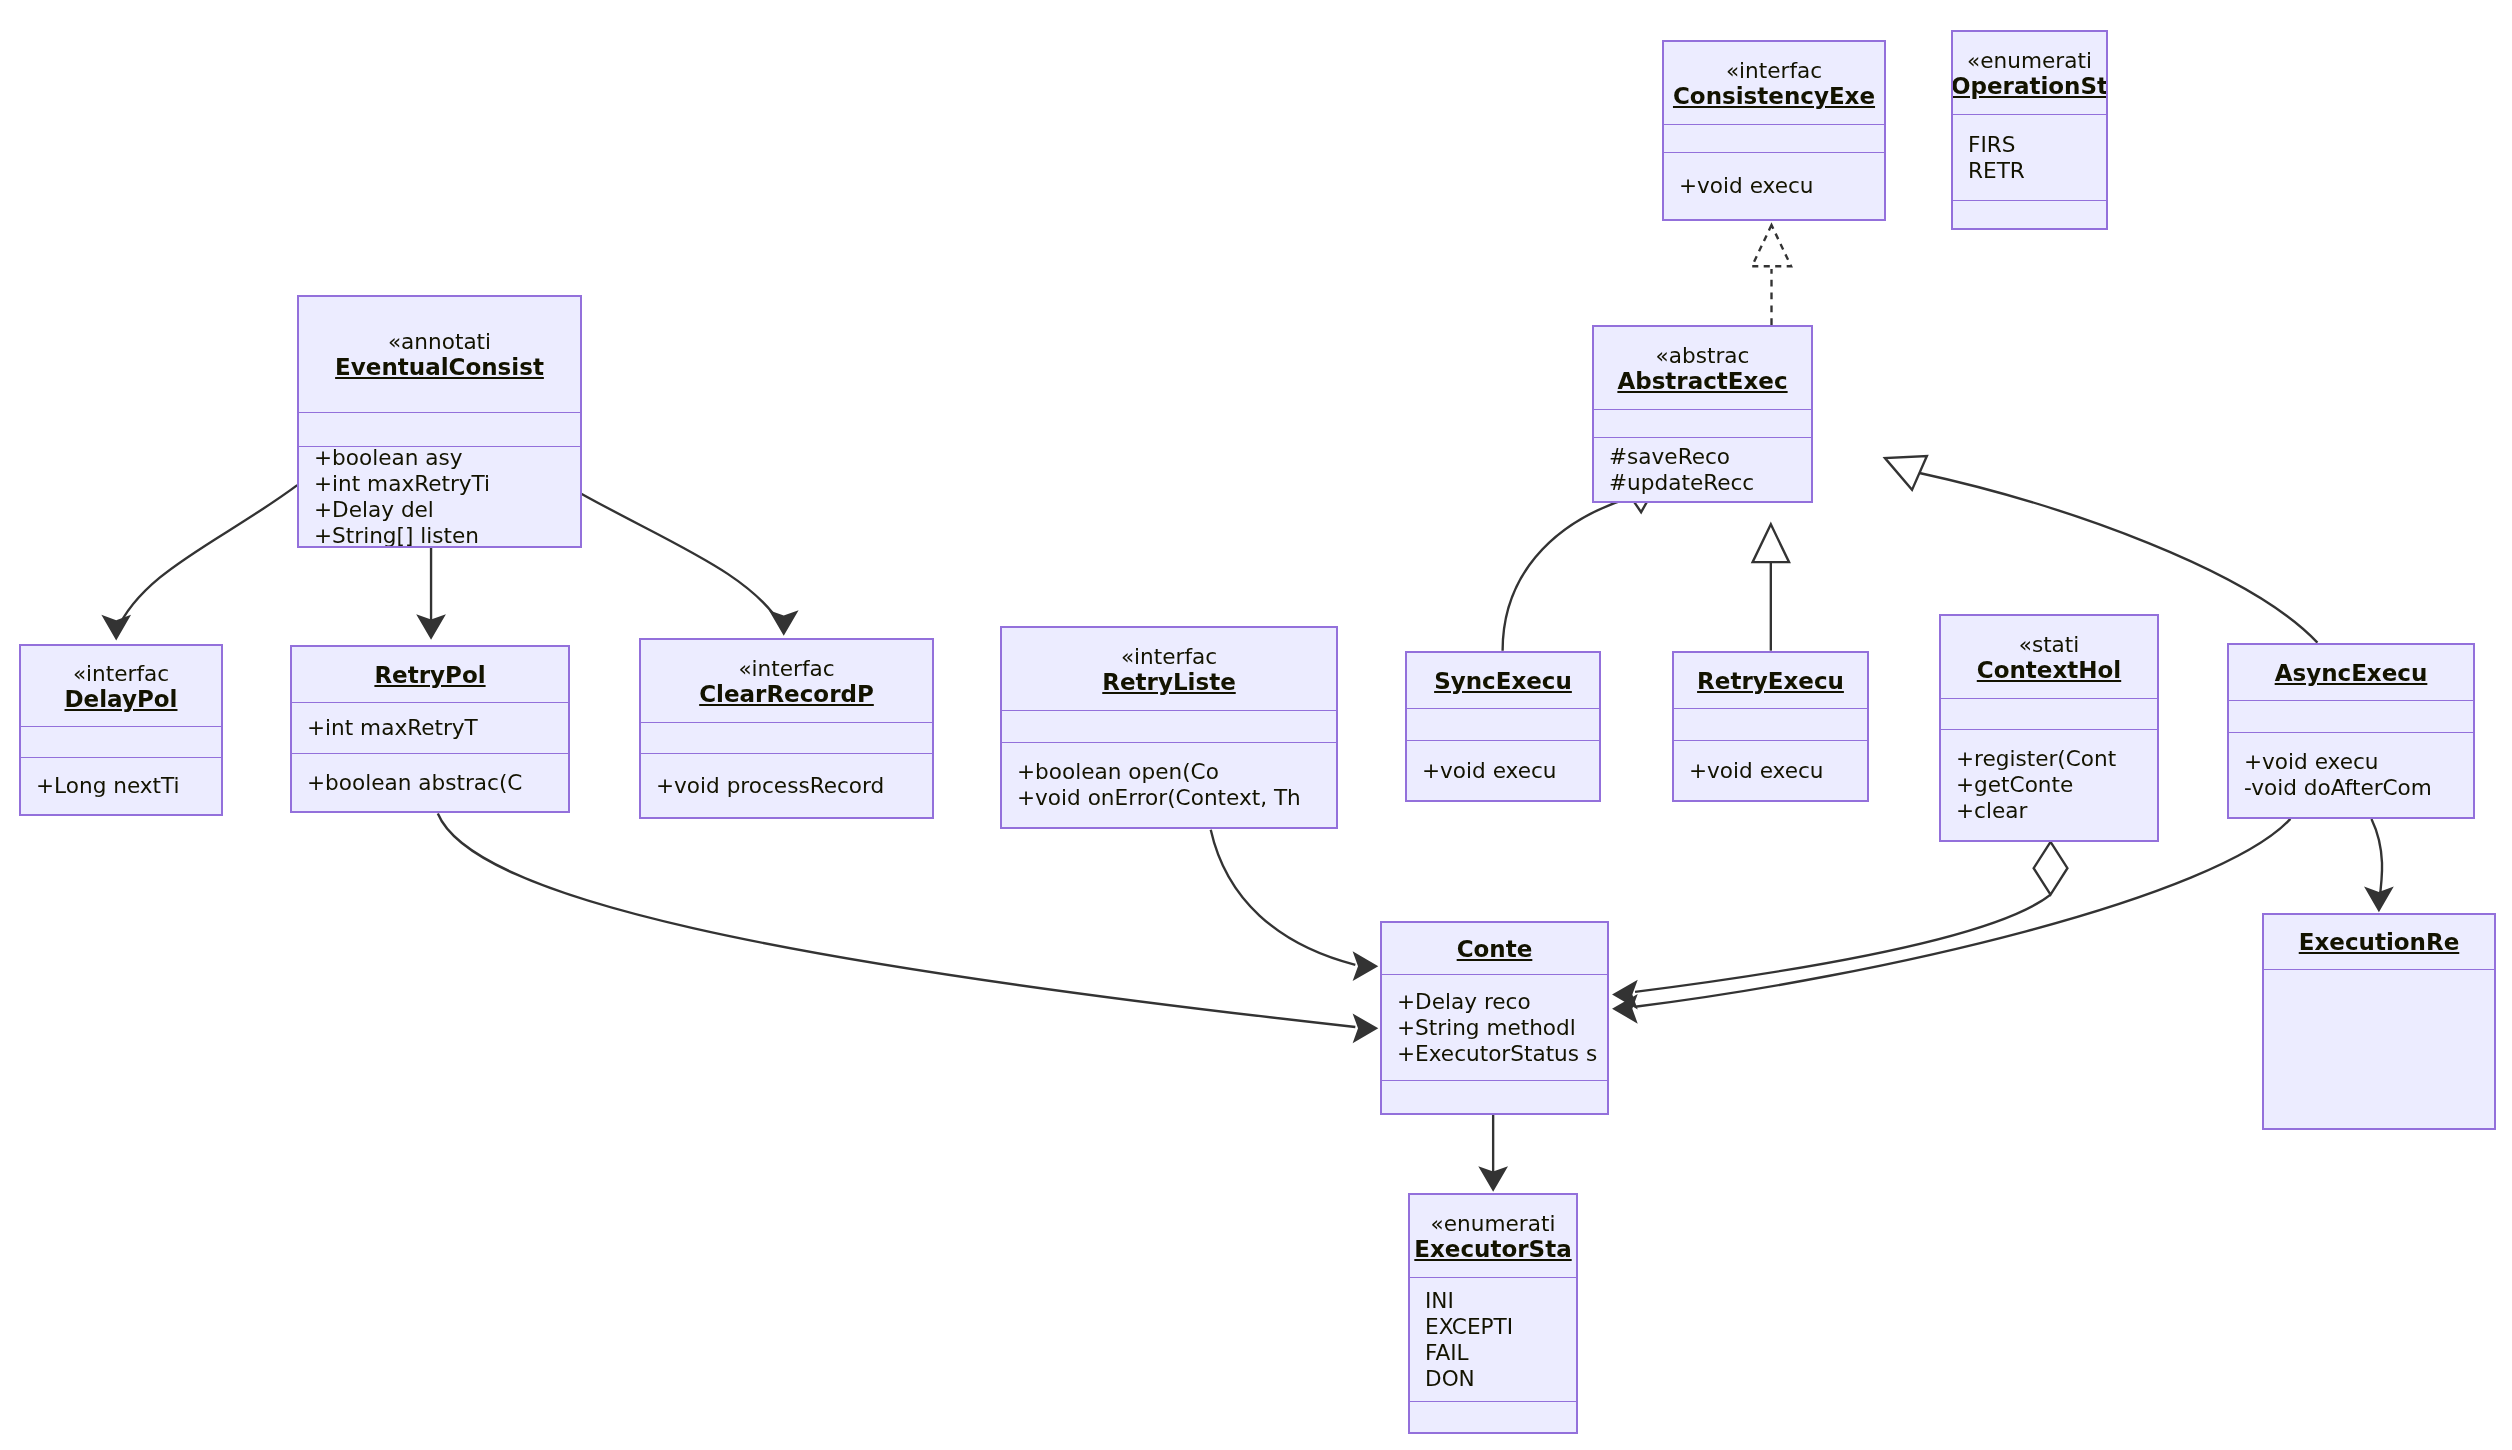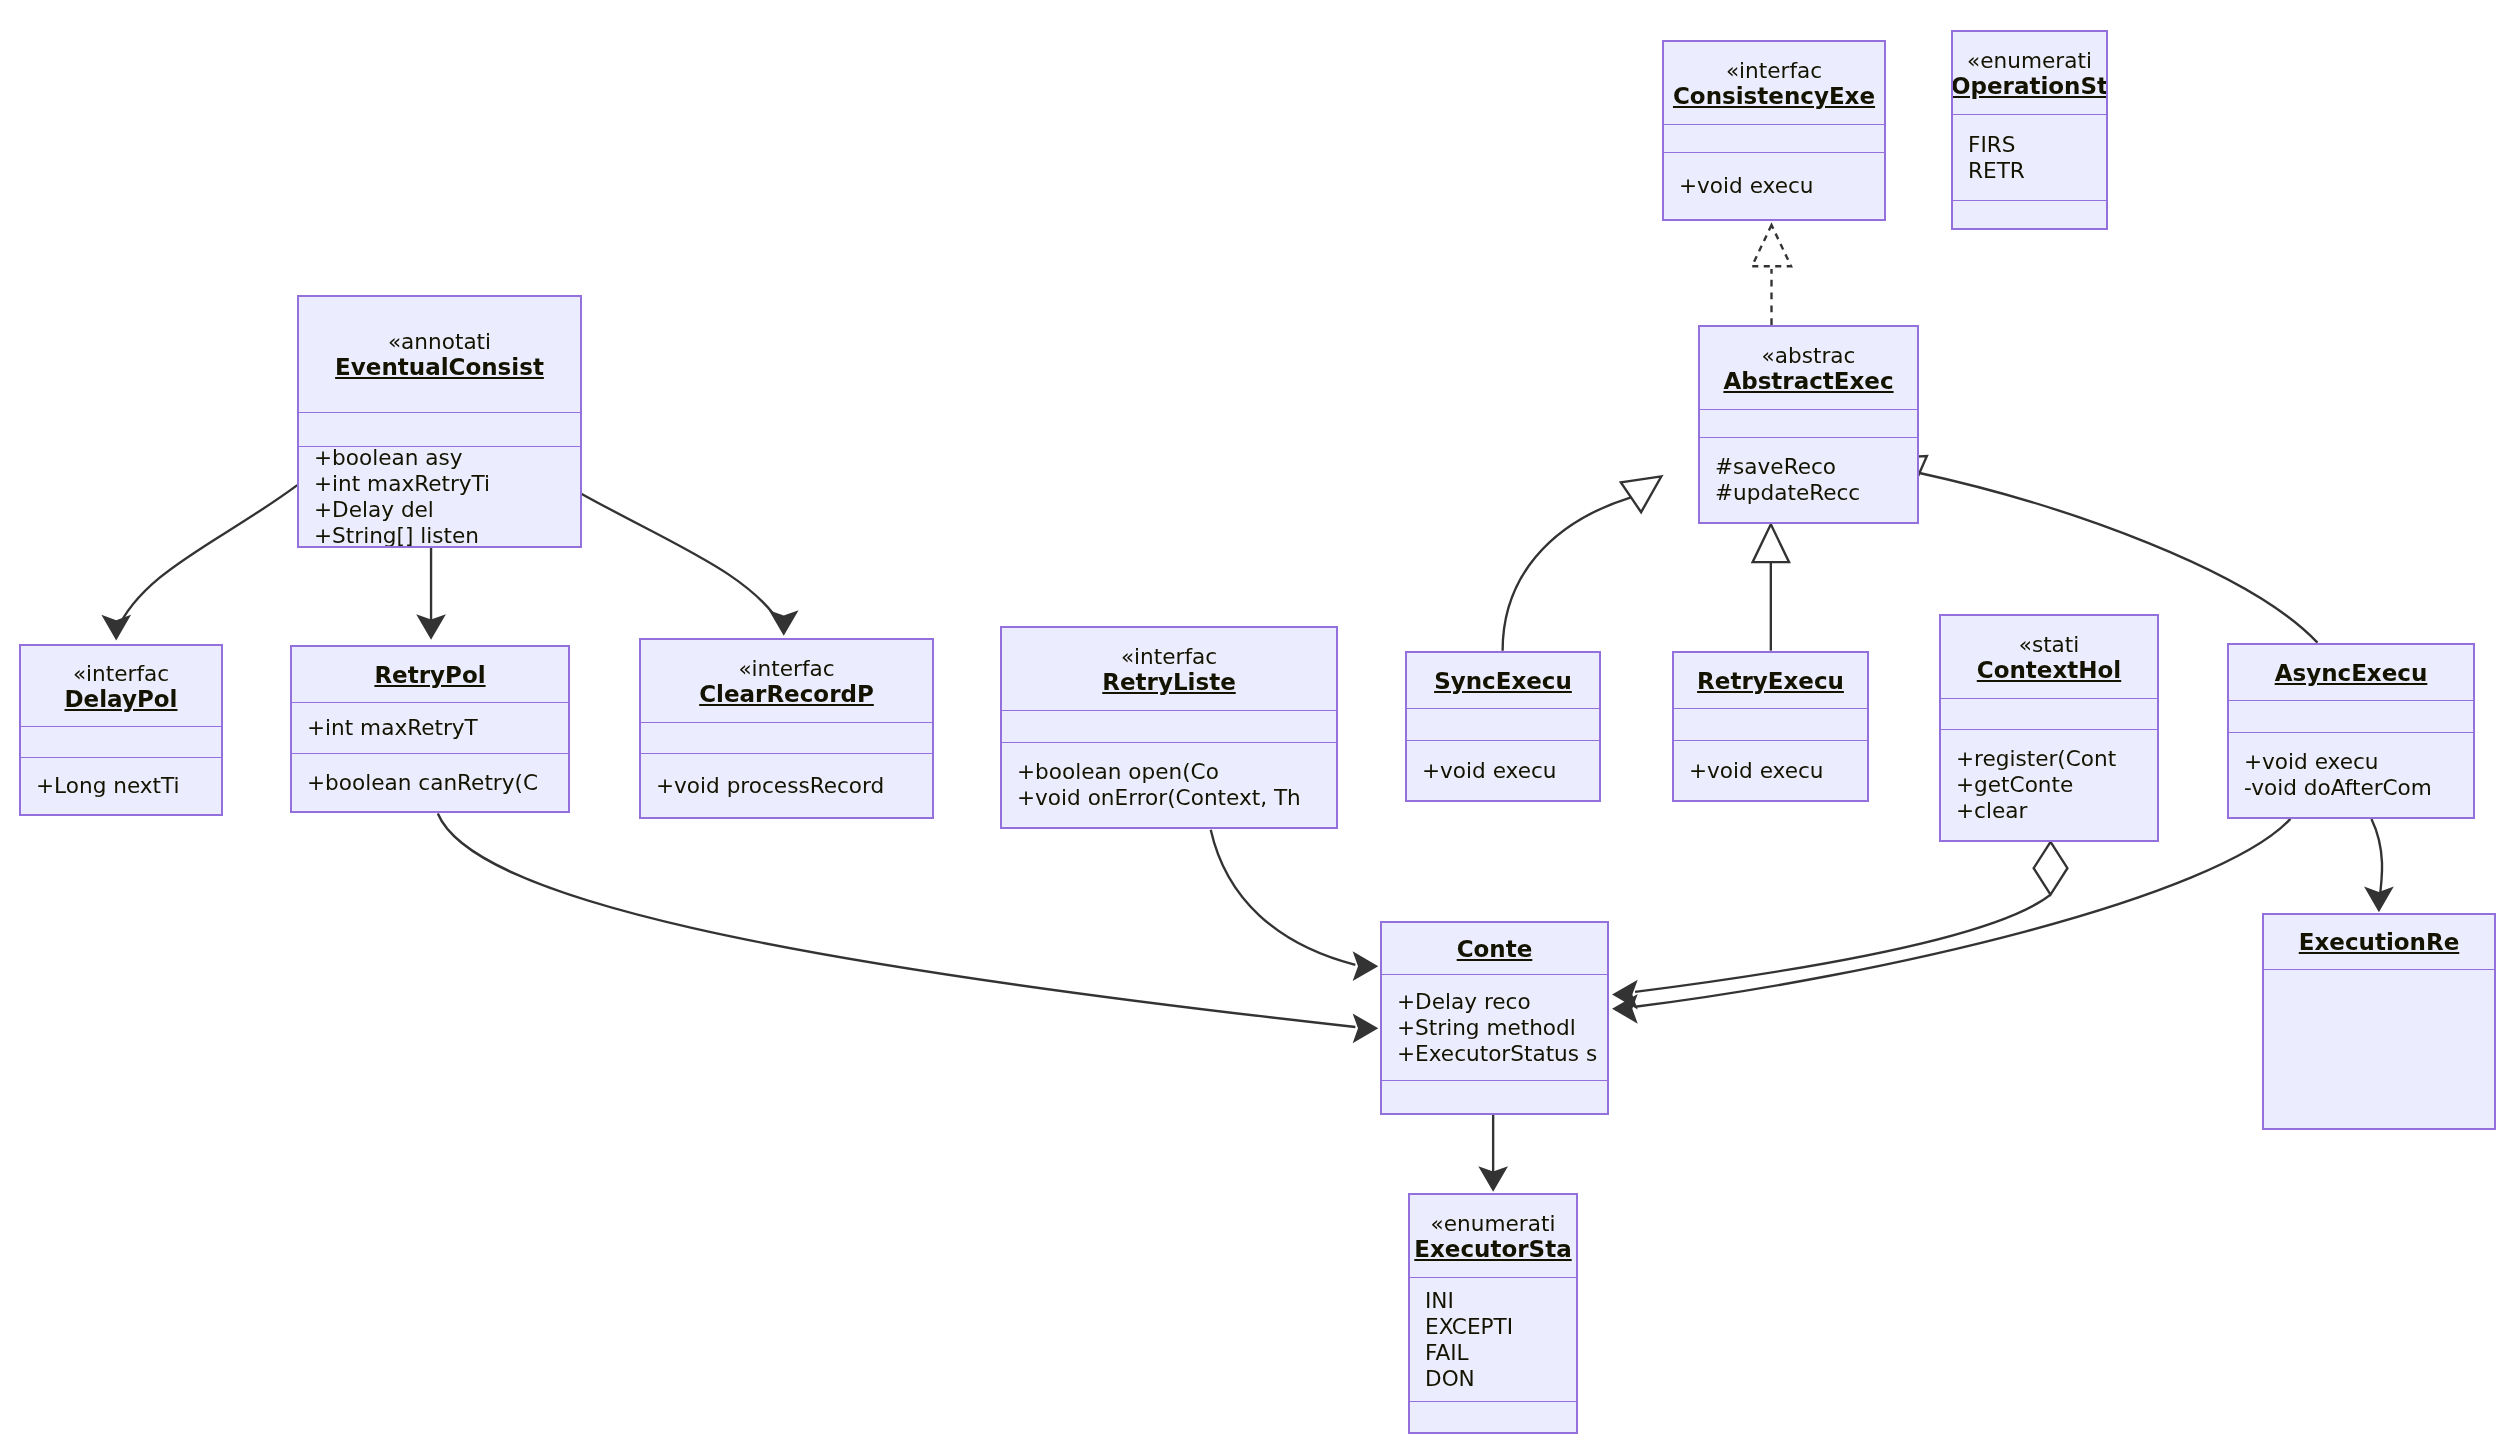--- a/index.html
+++ b/index.html
@@ -138,21 +138,21 @@
     </div>
     <div class="cmp body-cmp" style="height:34px"></div>
     <div class="cmp body-cmp" style="flex:1">
       <div class="member">+boolean asy</div>
       <div class="member">+int maxRetryTi</div>
       <div class="member">+Delay del</div>
       <div class="member">+String[] listen</div>
     </div>
   </div>
 
-  <div class="uml-class" style="left:1698px; top:325px; width:221px; height:199px">
+  <div class="uml-class" style="left:1592px; top:325px; width:221px; height:178px">
     <div class="cmp title-cmp" style="height:82px">
       <div class="stereotype">«abstrac</div>
       <div class="class-name">AbstractExec</div>
     </div>
     <div class="cmp body-cmp" style="height:28px"></div>
     <div class="cmp body-cmp" style="flex:1">
       <div class="member">#saveReco</div>
       <div class="member">#updateRecc</div>
     </div>
   </div>
@@ -169,21 +169,21 @@
   </div>
 
   <div class="uml-class" style="left:290px; top:645px; width:280px; height:168px">
     <div class="cmp title-cmp" style="height:55px">
       <div class="class-name">RetryPol</div>
     </div>
     <div class="cmp body-cmp" style="height:51px">
       <div class="member">+int maxRetryT</div>
     </div>
     <div class="cmp body-cmp" style="flex:1">
-      <div class="member">+boolean canRetry(C</div>
+      <div class="member">+boolean abstrac(C</div>
     </div>
   </div>
 
   <div class="uml-class" style="left:639px; top:638px; width:295px; height:181px">
     <div class="cmp title-cmp" style="height:82px">
       <div class="stereotype">«interfac</div>
       <div class="class-name">ClearRecordP</div>
     </div>
     <div class="cmp body-cmp" style="height:31px"></div>
     <div class="cmp body-cmp" style="flex:1">

